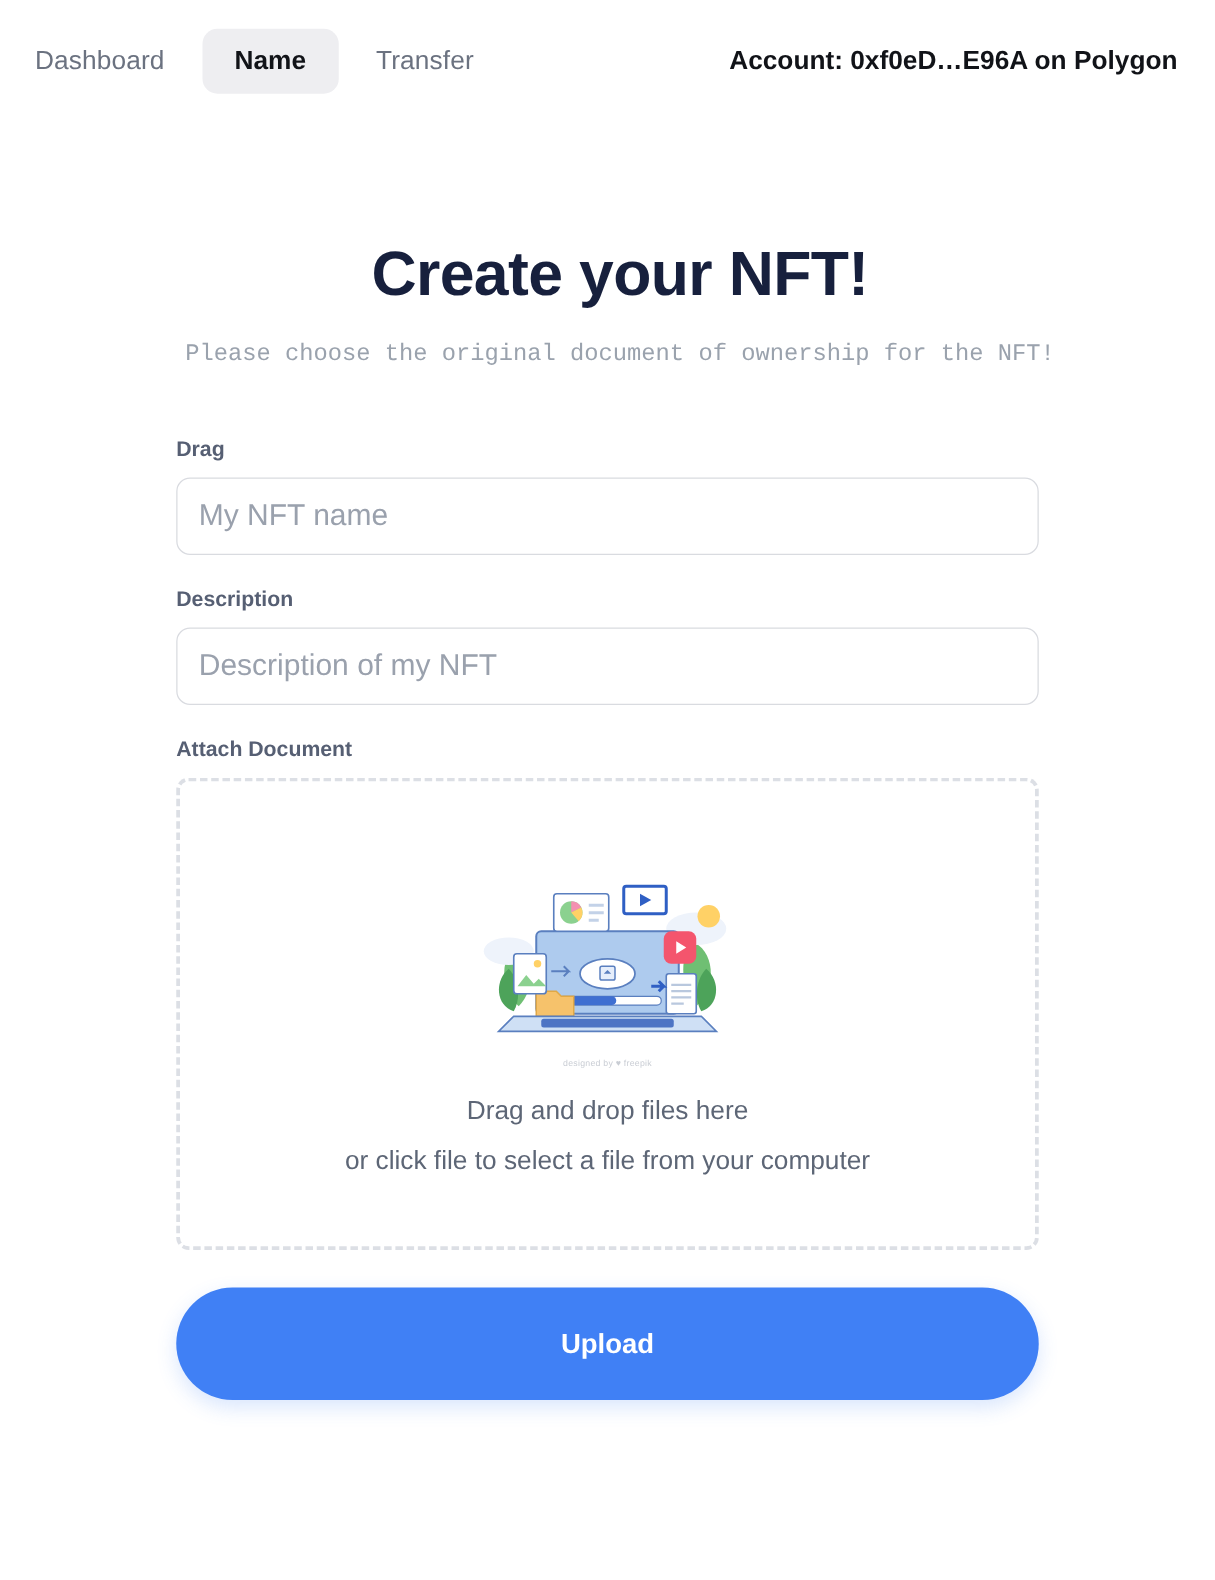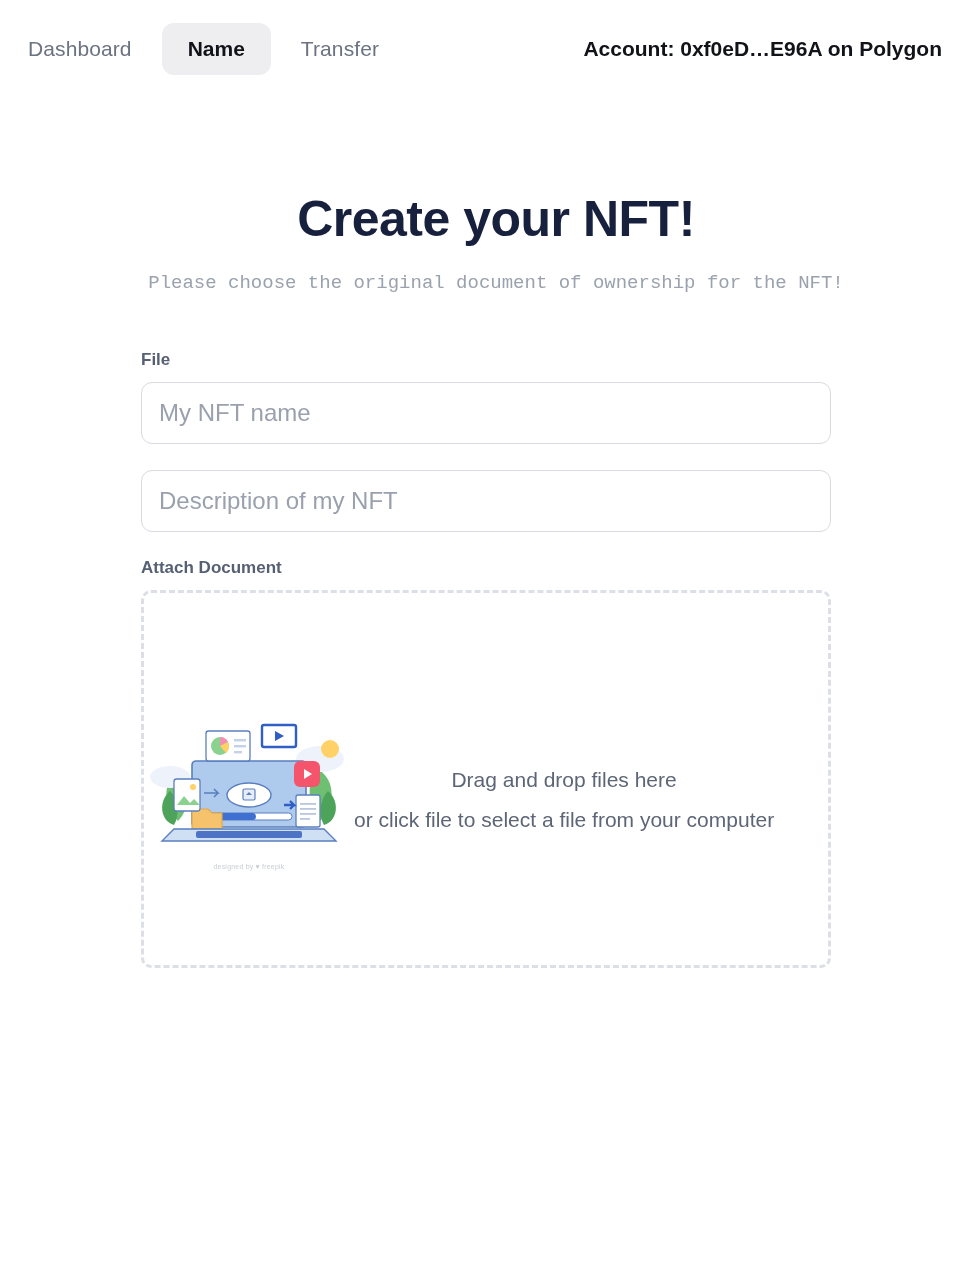--- a/index.html
+++ b/index.html
@@ -88,23 +88,23 @@
   .text-input::placeholder { color: #9aa1ad; }
   .field { margin-bottom: 26px; }
 
   
   .dropzone {
     width: 100%;
     height: 378px;
     border: 3px dashed #dcdfe5;
     border-radius: 10px;
     display: flex;
-    flex-direction: row;
+    flex-direction: column;
     align-items: center;
-    justify-content: flex-start;
+    justify-content: center;
     padding-top: 28px;
     background: #fff;
   }
   .illus-wrap { text-align: center; }
   .freepik {
     font-size: 7px;
     color: #c9cdd4;
     letter-spacing: .2px;
     margin-top: 2px;
   }
@@ -151,25 +151,26 @@
 </div>
 
 <div class="hero">
   <h1 class="hero-title">Create your NFT!</h1>
   <p class="hero-sub">Please choose the original document of ownership for the NFT!</p>
 </div>
 
 <div class="form">
 
   <div class="field">
-    <div class="field-label">File</div>
+    <div class="field-label">Drag</div>
     <input class="text-input" type="text" placeholder="My NFT name" style="">
   </div>
 
   <div class="field">
+    <div class="field-label">Description</div>
     <input class="text-input" type="text" placeholder="Description of my NFT" style="">
   </div>
 
   <div>
     <div class="field-label">Attach Document</div>
 
     <div class="dropzone">
 
       <div class="illus-wrap">
         <svg width="210" height="140" viewBox="0 0 210 140">
@@ -230,13 +231,14 @@
       </div>
 
       <div class="dz-text">
         <span class="dz-line">Drag and drop files here</span>
         <span class="dz-line">or click file to select a file from your computer</span>
       </div>
     </div>
 
   </div>
 
+  <button class="upload-btn">Upload</button>
 </div>
 
 </body></html>

